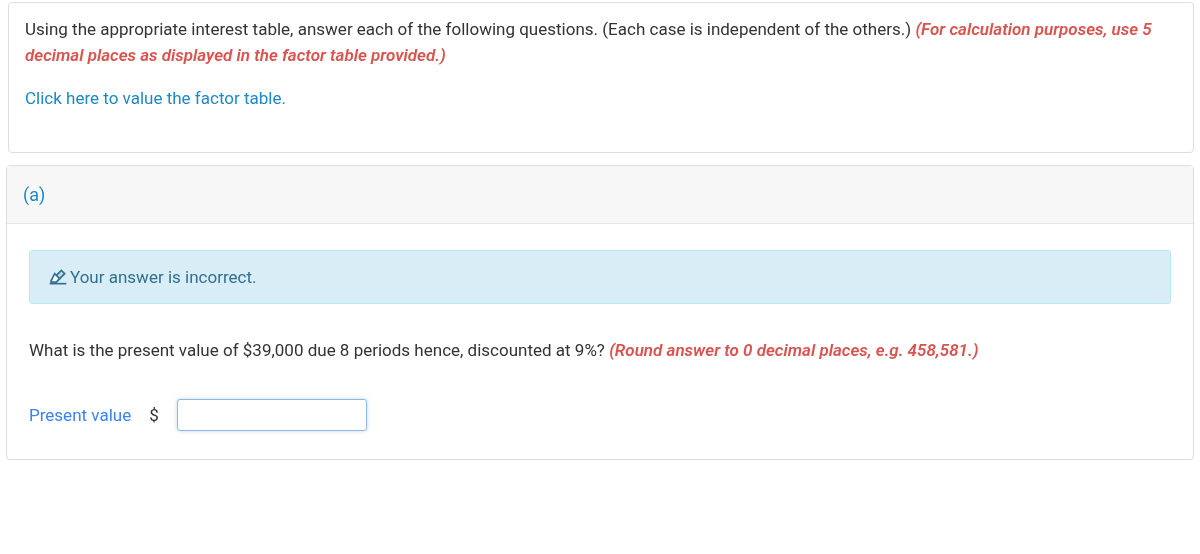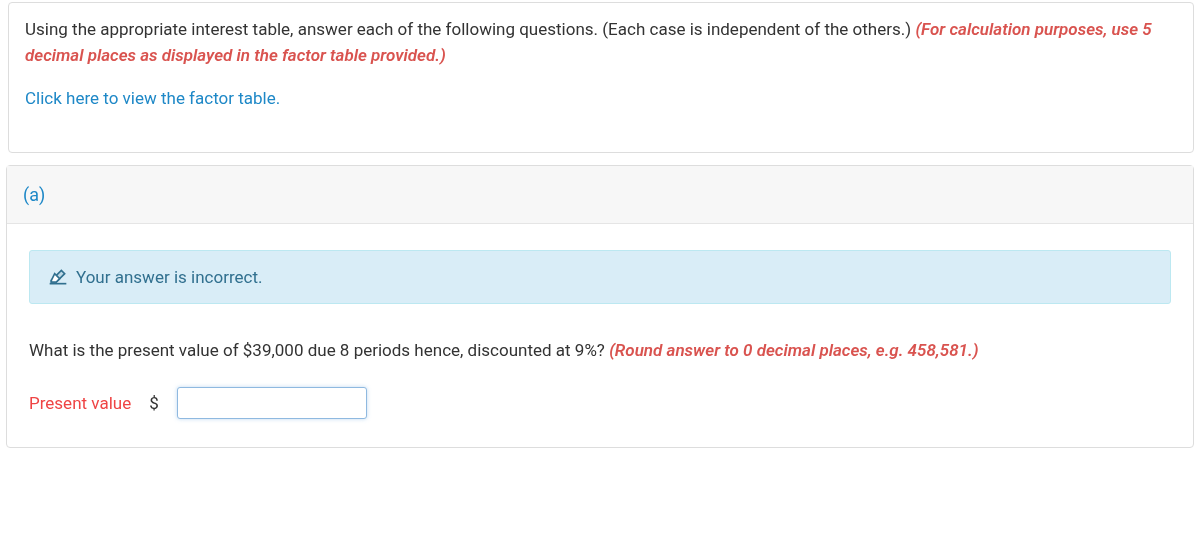--- a/index.html
+++ b/index.html
@@ -52,46 +52,46 @@
       padding: 26px 22px 28px 22px;
     }
     .alert-incorrect {
       background: #d9edf7;
       border: 1px solid #bce8f1;
       border-radius: 3px;
       padding: 16px 18px;
       color: #31708f;
       display: flex;
       align-items: center;
-      gap: 8px;
+      gap: 2px;
       margin-bottom: 34px;
       font-size: 17px;
     }
     .eraser-icon {
       display: inline-flex;
       align-items: center;
       justify-content: center;
     }
     .question-text {
       color: #333;
       line-height: 1.5;
-      margin-bottom: 24px;
+      margin-bottom: 36px;
     }
     .question-hint-red {
       color: #d9534f;
       font-style: italic;
       font-weight: 600;
     }
     .answer-row {
       display: flex;
       align-items: center;
       gap: 18px;
     }
     .answer-label {
-      color: #ef4444;
+      color: #3b82f6;
     }
     .dollar-sign {
       color: #333;
     }
     .answer-input {
       border: 1px solid #8fb9e0;
       border-radius: 3px;
       padding: 6px 8px;
       width: 190px;
       height: 32px;
@@ -100,21 +100,21 @@
       outline: none;
     }
   </style>
 </head>
 <body>
 
 <div class="instruction-panel">
   <div>
     <span class="instruction-text">Using the appropriate interest table, answer each of the following questions. (Each case is independent of the others.) </span><span class="instruction-red">(For calculation purposes, use 5 decimal places as displayed in the factor table provided.)</span>
   </div>
-  <a class="factor-link">Click here to view the factor table.</a>
+  <a class="factor-link">Click here to value the factor table.</a>
 </div>
 
 <div class="question-panel">
   <div class="question-header">
     <span>(a)</span>
   </div>
   <div class="question-body">
     <div class="alert-incorrect">
       <span class="eraser-icon">
         <svg width="20" height="20" viewBox="0 0 24 24" fill="none" stroke="#31708f" stroke-width="2">

